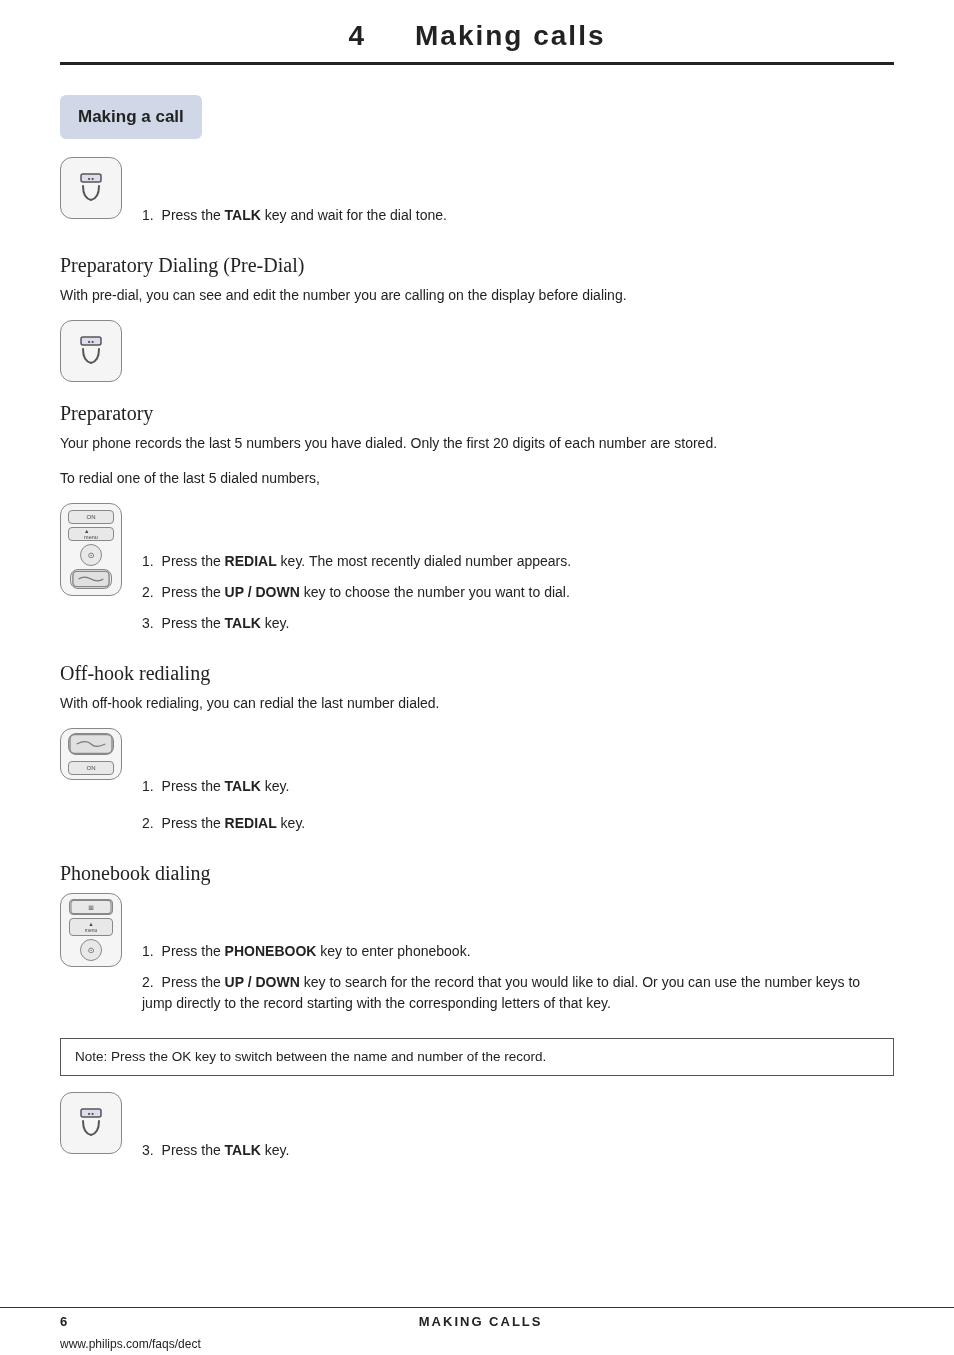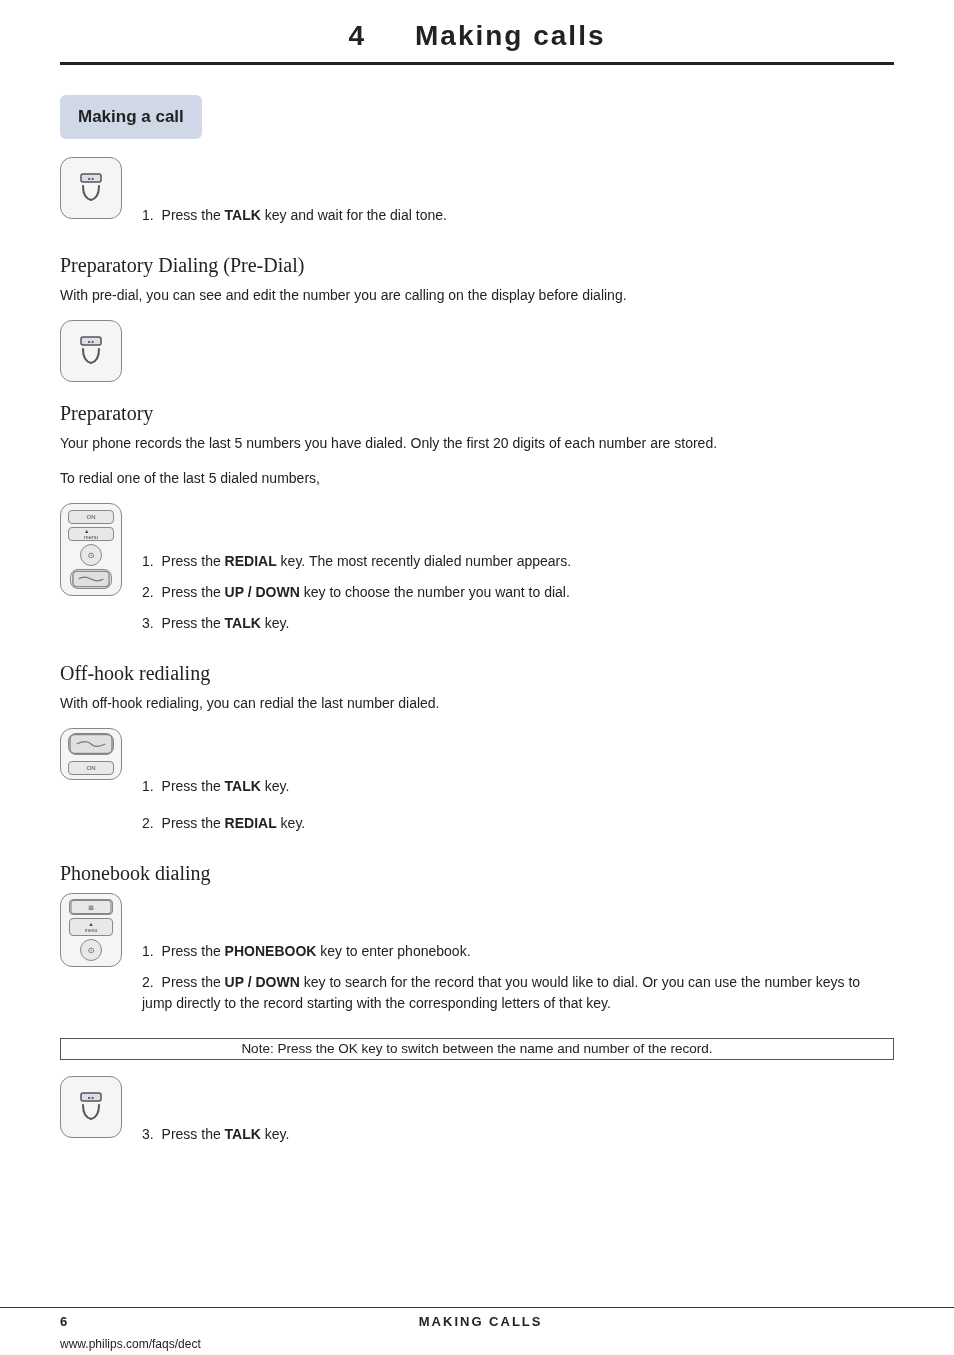--- a/index.html
+++ b/index.html
@@ -136,26 +136,25 @@
     }
 
     .step-item .step-num {
       font-weight: normal;
       margin-right: 4px;
     }
 
     
     .note-box {
       border: 1.5px solid #555;
-      padding: 0 14px;
+      padding: 8px 14px;
       margin: 16px 0;
       font-size: 13.5px;
       line-height: 1.5;
       background: #fff;
-      text-align: center;
     }
 
     
     .page-footer {
       position: absolute;
       bottom: 20px;
       left: 0;
       right: 0;
       border-top: 1px solid #333;
       padding: 6px 60px;

